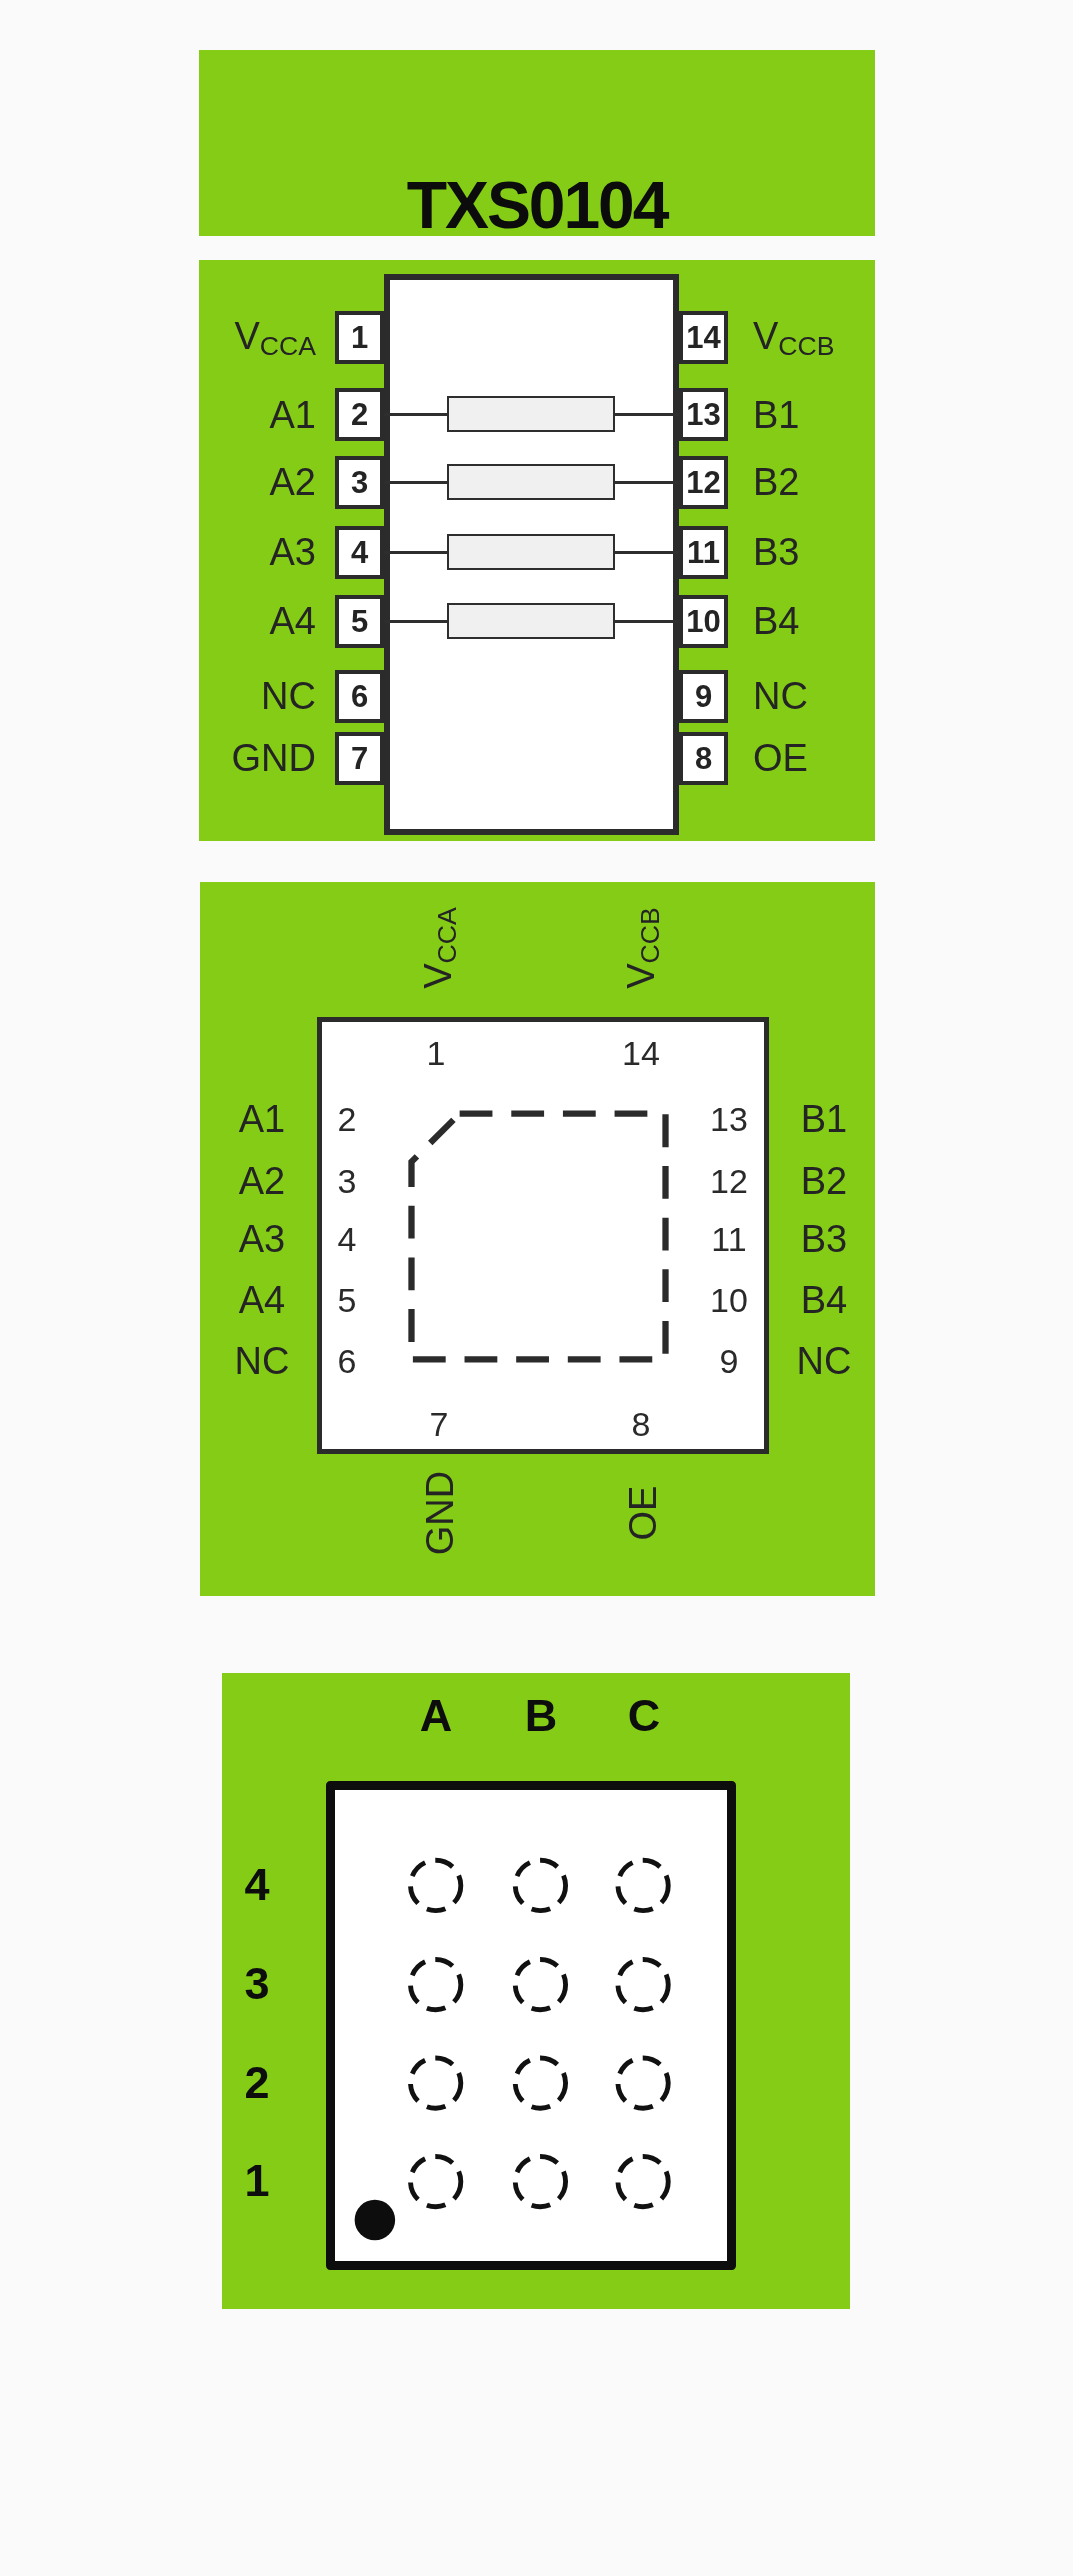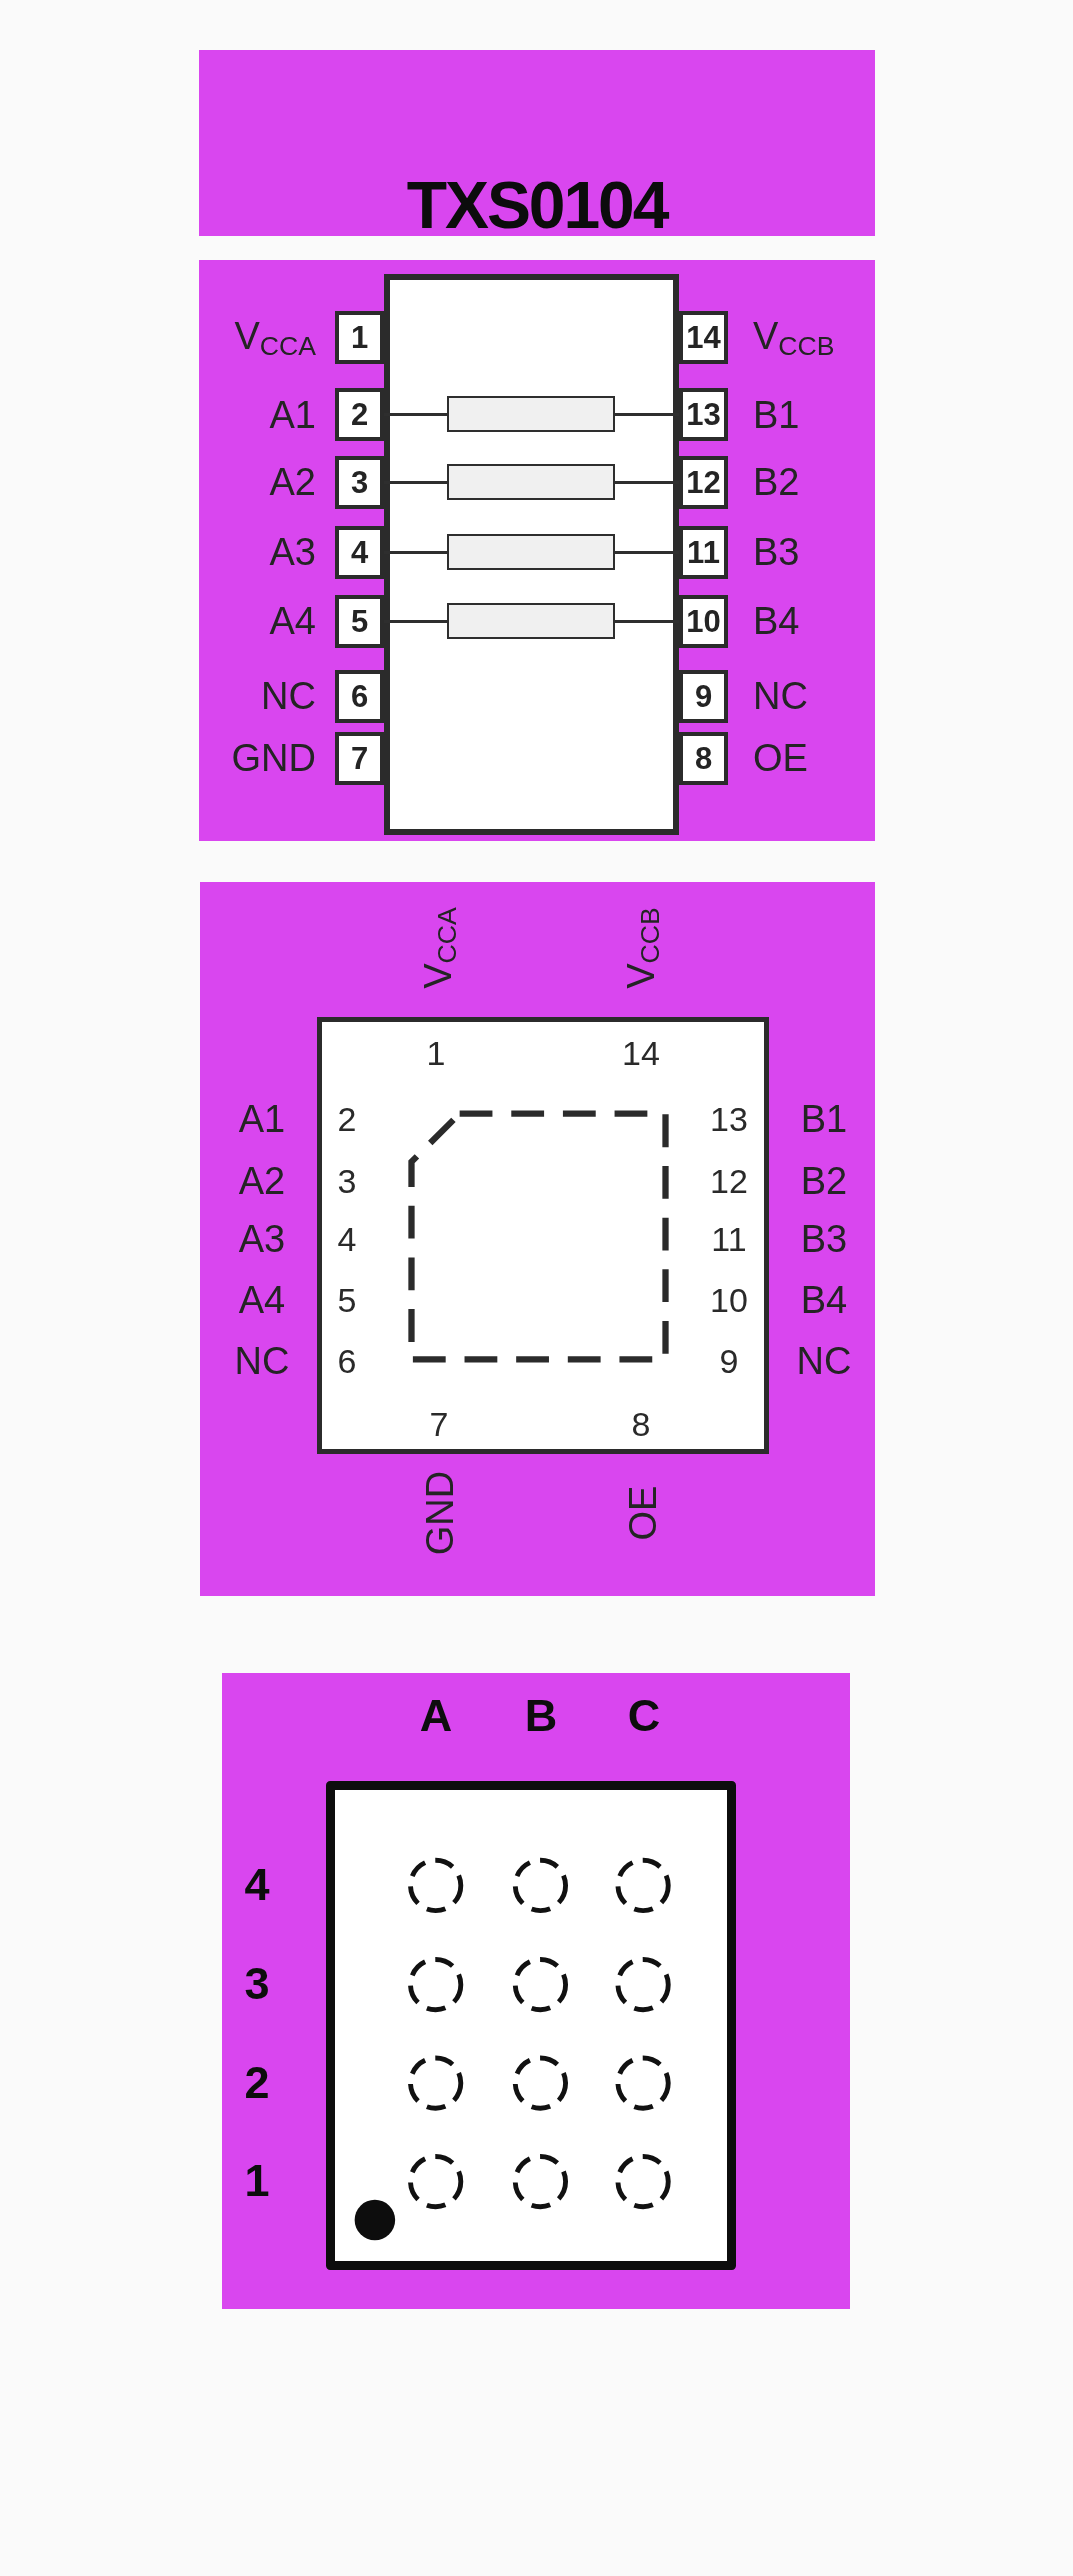--- a/index.html
+++ b/index.html
@@ -3,21 +3,21 @@
 <meta charset="utf-8">
 <style>
   html,body{margin:0;padding:0;}
   body{
     width:1073px;height:2576px;position:relative;
     background:#fafafa;
     font-family:"Liberation Sans", sans-serif;
     color:#1e1e1e;
     overflow:hidden;
   }
-  .block{position:absolute;background:#d946ef;}
+  .block{position:absolute;background:#84cc16;}
   .abs{position:absolute;}
   .c{position:absolute;transform:translate(-50%,-50%);white-space:nowrap;}
   .rot{position:absolute;transform:translate(-50%,-50%) rotate(-90deg);white-space:nowrap;}
   .title{
     width:100%;text-align:center;
     font-size:66px;font-weight:800;letter-spacing:-2.1px;color:#0c0c0c;
   }
   
   .dip-body{
     position:absolute;border:6.3px solid #2b2b2b;background:#ffffff;box-sizing:border-box;

